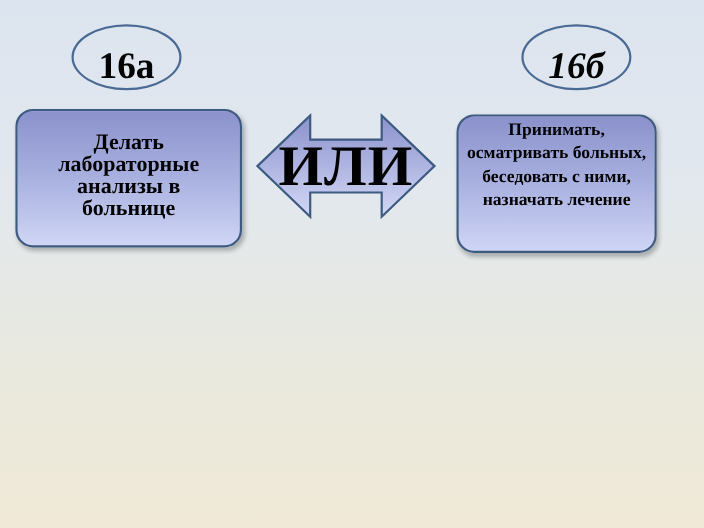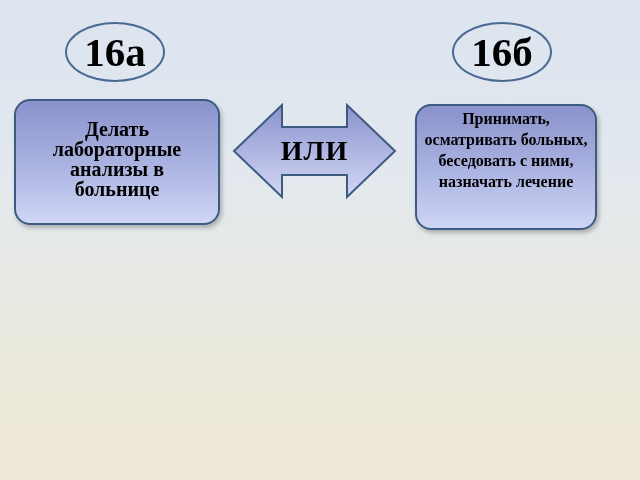--- a/index.html
+++ b/index.html
@@ -5,26 +5,26 @@
     html, body { margin: 0; padding: 0; }
     body {
       width: 640px; height: 480px; overflow: hidden; position: relative;
       background: linear-gradient(to bottom, #dce4ef 0%, #e2e8ee 35%, #eae9dc 75%, #f0e9d7 100%);
       font-family: "Liberation Serif", serif;
     }
     .oval {
       position: absolute; width: 100px; height: 60px;
       border: 2px solid #4a6a94; border-radius: 50%;
       box-sizing: border-box;
-      display: flex; align-items: center; justify-content: center;
-      font-weight: bold; font-size: 41px; color: #000;
+      display: flex; align-items: flex-end; justify-content: center;
+      font-weight: bold; font-size: 34px; color: #000;
       background: transparent;
     }
     #oval-a { left: 65px; top: 22px; }
-    #oval-b { left: 452px; top: 22px; }
+    #oval-b { left: 474px; top: 22px; font-style: italic; }
     .box {
       position: absolute; box-sizing: border-box;
       border: 2px solid #3d5a80; border-radius: 16px;
       background: linear-gradient(to bottom, #8b92cc 0%, #a9b1e0 50%, #cfd5f5 100%);
       display: flex; align-items: center; justify-content: center;
       text-align: center; font-weight: bold; color: #000;
       box-shadow: 2px 3px 4px rgba(0,0,0,0.25);
     }
     #box-left {
       left: 14px; top: 99px; width: 206px; height: 126px;
@@ -33,21 +33,21 @@
     #box-right {
       left: 415px; top: 104px; width: 182px; height: 126px;
       font-size: 16px; line-height: 21px; padding: 0 4px;
       align-items: flex-start; padding-top: 2px;
     }
     .arrow-wrap { position: absolute; left: 232px; top: 103px; width: 165px; height: 96px; }
     .arrow-wrap svg { position: absolute; left: 0; top: 0; }
     .arrow-label {
       position: absolute; left: 0; top: 0; width: 165px; height: 96px;
       display: flex; align-items: center; justify-content: center;
-      font-weight: bold; font-size: 28px; color: #000; letter-spacing: 1px;
+      font-weight: bold; font-size: 52px; color: #000; letter-spacing: 1px;
     }
   </style>
 </head>
 <body>
 
 <div class="oval" id="oval-a">
   <span>16а</span>
 </div>
 
 <div class="oval" id="oval-b">

